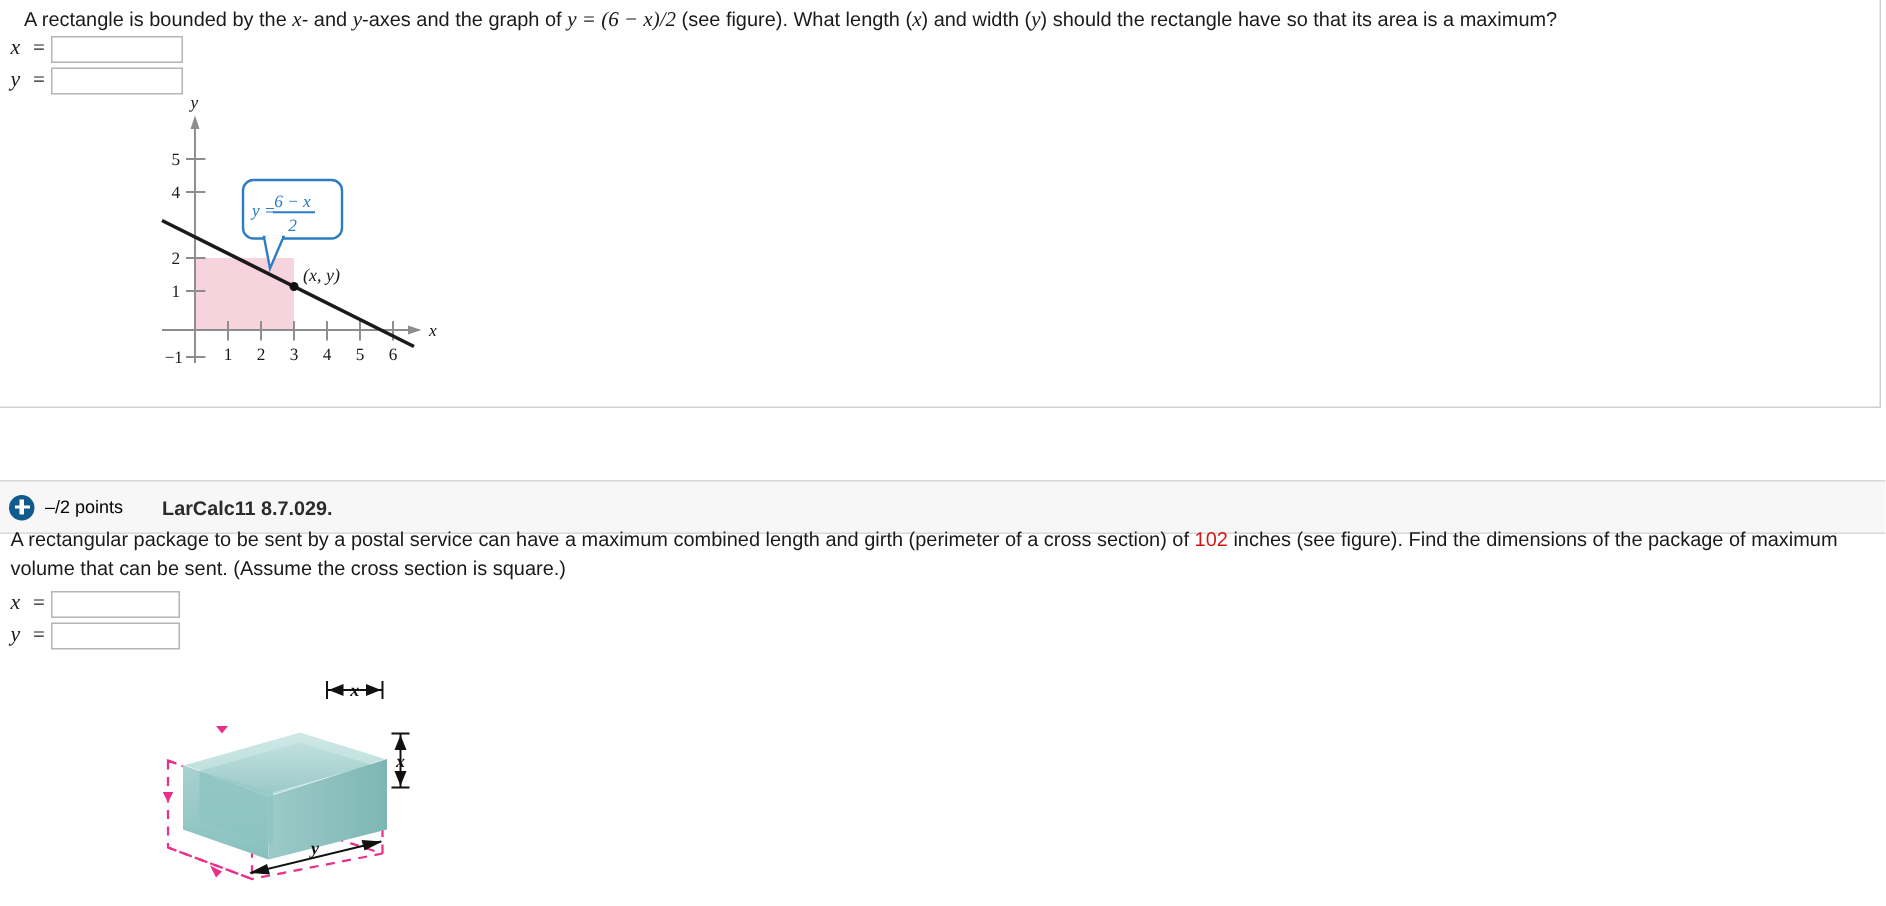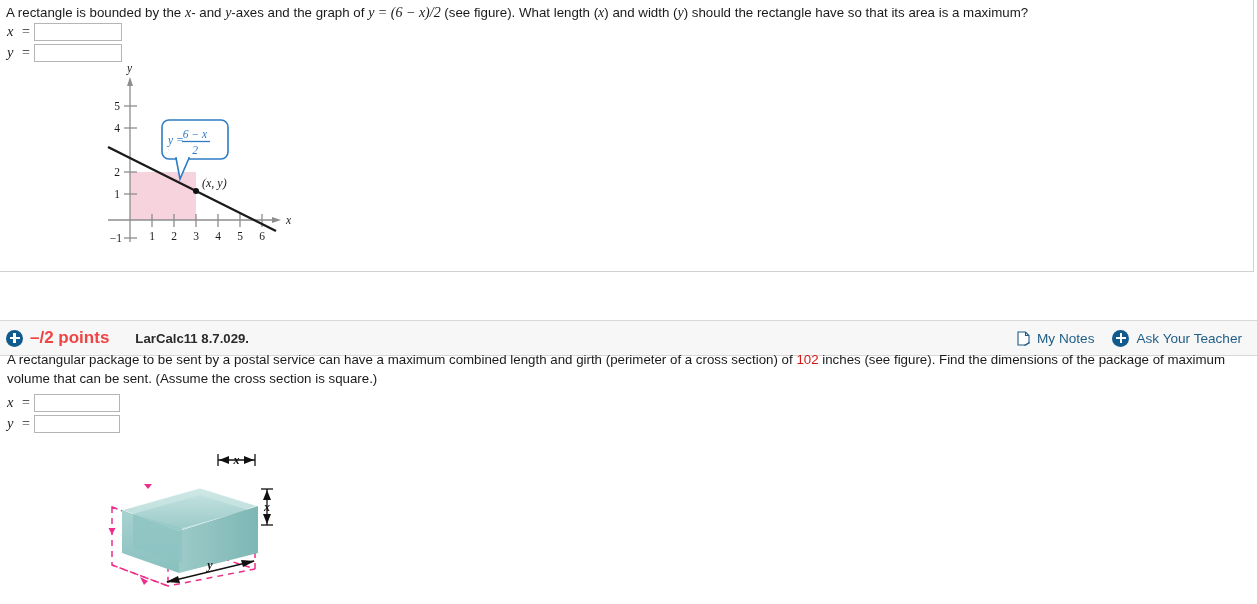--- a/index.html
+++ b/index.html
@@ -23,21 +23,21 @@
     left: 0;
     top: 0;
     width: 1254px;
     height: 272px;
     border-right: 1px solid #d0d0d0;
     border-bottom: 1px solid #d0d0d0;
     box-sizing: border-box;
     background: #ffffff;
   }
   .q-text {
-    padding: 4px 8px 0 6px;
+    padding: 4px 8px 0 16px;
     font-size: 13.3px;
     line-height: 17px;
     color: #1a1a1a;
   }
   .mathvar {
     font-family: "Liberation Serif", serif;
     font-style: italic;
     font-size: 14px;
   }
   .redval { color: #d81616; }
@@ -114,23 +114,23 @@
     background: #ffffff;
   }
   .plus-badge::before {
     left: 3.5px; top: 7.5px; width: 10px; height: 2.2px;
   }
   .plus-badge::after {
     left: 7.4px; top: 3.6px; width: 2.2px; height: 10px;
   }
   .points-text {
     margin-left: 7px;
-    color: #ef4444;
-    font-size: 17px;
-    font-weight: 700;
+    color: #000000;
+    font-size: 12px;
+    font-weight: 400;
   }
   .qcode {
     margin-left: 26px;
     color: #2b2b2b;
     font-weight: bold;
     font-size: 13.2px;
   }
   .header-right {
     margin-left: auto;
     display: flex;
@@ -254,36 +254,20 @@
       <text x="162" y="178" text-anchor="middle" font-family="Liberation Serif, serif" font-size="11.5" fill="#1a1a1a">6</text>
     </svg>
   </div>
 </div>
 
 <div class="q2-header">
   <span class="plus-badge"></span>
   <span class="points-text">–/2 points</span>
   <span class="qcode">LarCalc11 8.7.029.</span>
 
-  <span class="header-right">
-    <span class="notes-link">
-      <span class="notes-icon">
-        <svg width="13" height="15" viewBox="0 0 13 15">
-          <path d="M1,1 L8.5,1 L12,4.5 L12,12 L8.5,14 L1,14 Z" fill="#ffffff" stroke="#1f5d86" stroke-width="1.1"></path>
-          <path d="M8.5,1 L8.5,4.5 L12,4.5" fill="none" stroke="#1f5d86" stroke-width="1.1"></path>
-          <path d="M7.5,14.5 L12.5,11.5" stroke="#1f5d86" stroke-width="1.1"></path>
-        </svg>
-      </span>
-      <span class="notes-label">My Notes</span>
-    </span>
-    <span class="teacher-link">
-      <span class="plus-badge" style="margin-left:0;"></span>
-      <span class="teacher-label">Ask Your Teacher</span>
-    </span>
-  </span>
 </div>
 
 <div class="q2-body">
   <div class="q2-text">
     <span>A rectangular package to be sent by a postal service can have a maximum combined length and girth (perimeter of a cross section) of </span><span class="redval">102</span><span> inches (see figure). Find the dimensions of the package of maximum volume that can be sent. (Assume the cross section is square.)</span>
   </div>
 
   <div class="q2-answers">
     <div class="ans-row">
       <span class="ans-label">x</span>

